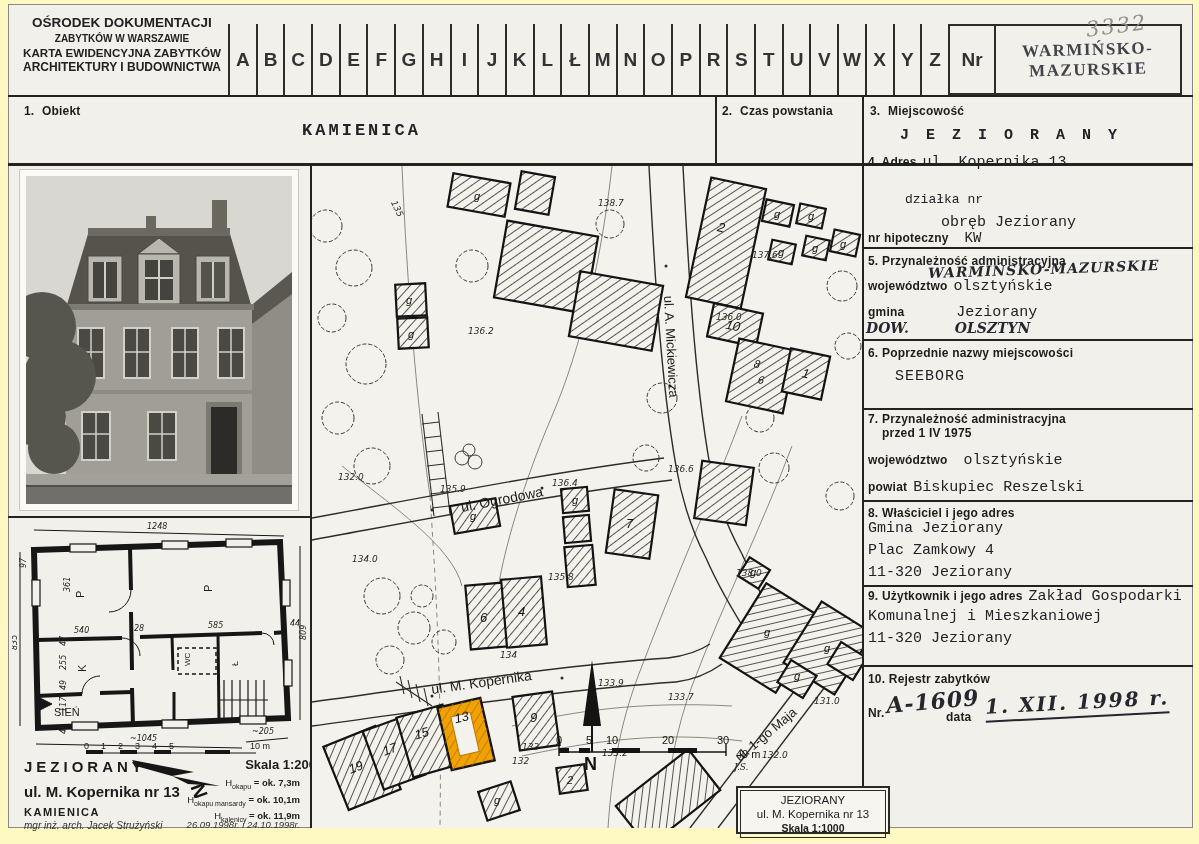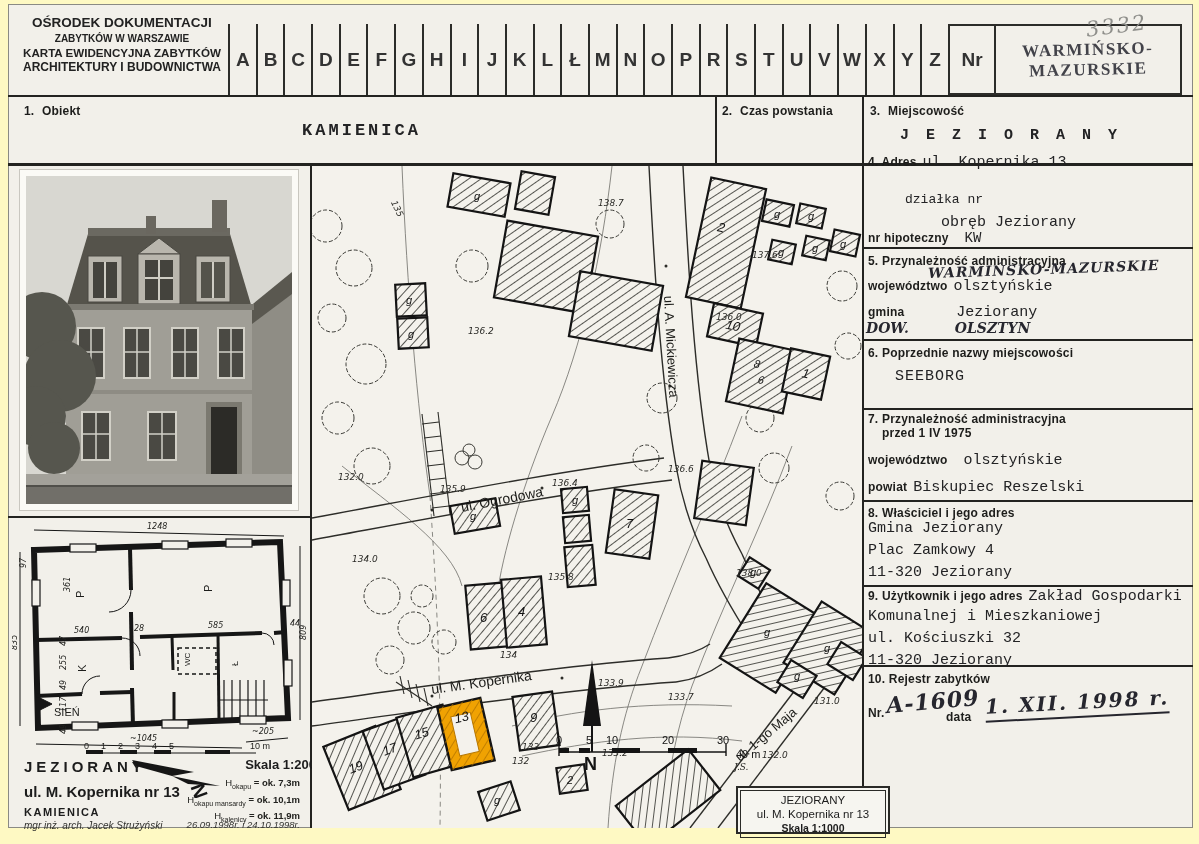--- a/index.html
+++ b/index.html
@@ -600,21 +600,20 @@
     <div>Plac Zamkowy 4</div>
     <div>11-320 Jeziorany</div>
   </div>
 
   <div class="rrow" style="left:868px;top:588px;">
     <span class="lbl"><span>9.</span> <span>Użytkownik i jego adres</span></span>
     <span class="mono" style="font-size:15px;">Zakład Gospodarki</span>
   </div>
   <div class="abs mono" style="left:868px;top:606px;font-size:15px;line-height:1.45;">
     <div>Komunalnej i Mieszkaniowej</div>
-    <div>ul. Kościuszki 32</div>
     <div>11-320 Jeziorany</div>
   </div>
 
   <div class="abs" style="left:868px;top:669px;">
     <span class="lbl"><span>10.</span> <span>Rejestr zabytków</span></span>
   </div>
   <div class="abs lbl" style="left:868px;top:706px;">Nr.</div>
   <div class="abs hand" style="left:886px;top:688px;font-size:22px;font-weight:bold;transform:rotate(-5deg);letter-spacing:1px;">A-1609</div>
   <div class="abs lbl" style="left:946px;top:710px;">data</div>
   <div class="abs hand" style="left:985px;top:690px;font-size:20px;font-weight:bold;transform:rotate(-3deg);letter-spacing:2px;border-bottom:2px solid #26262e;padding-bottom:2px;">1. XII. 1998 r.</div>

